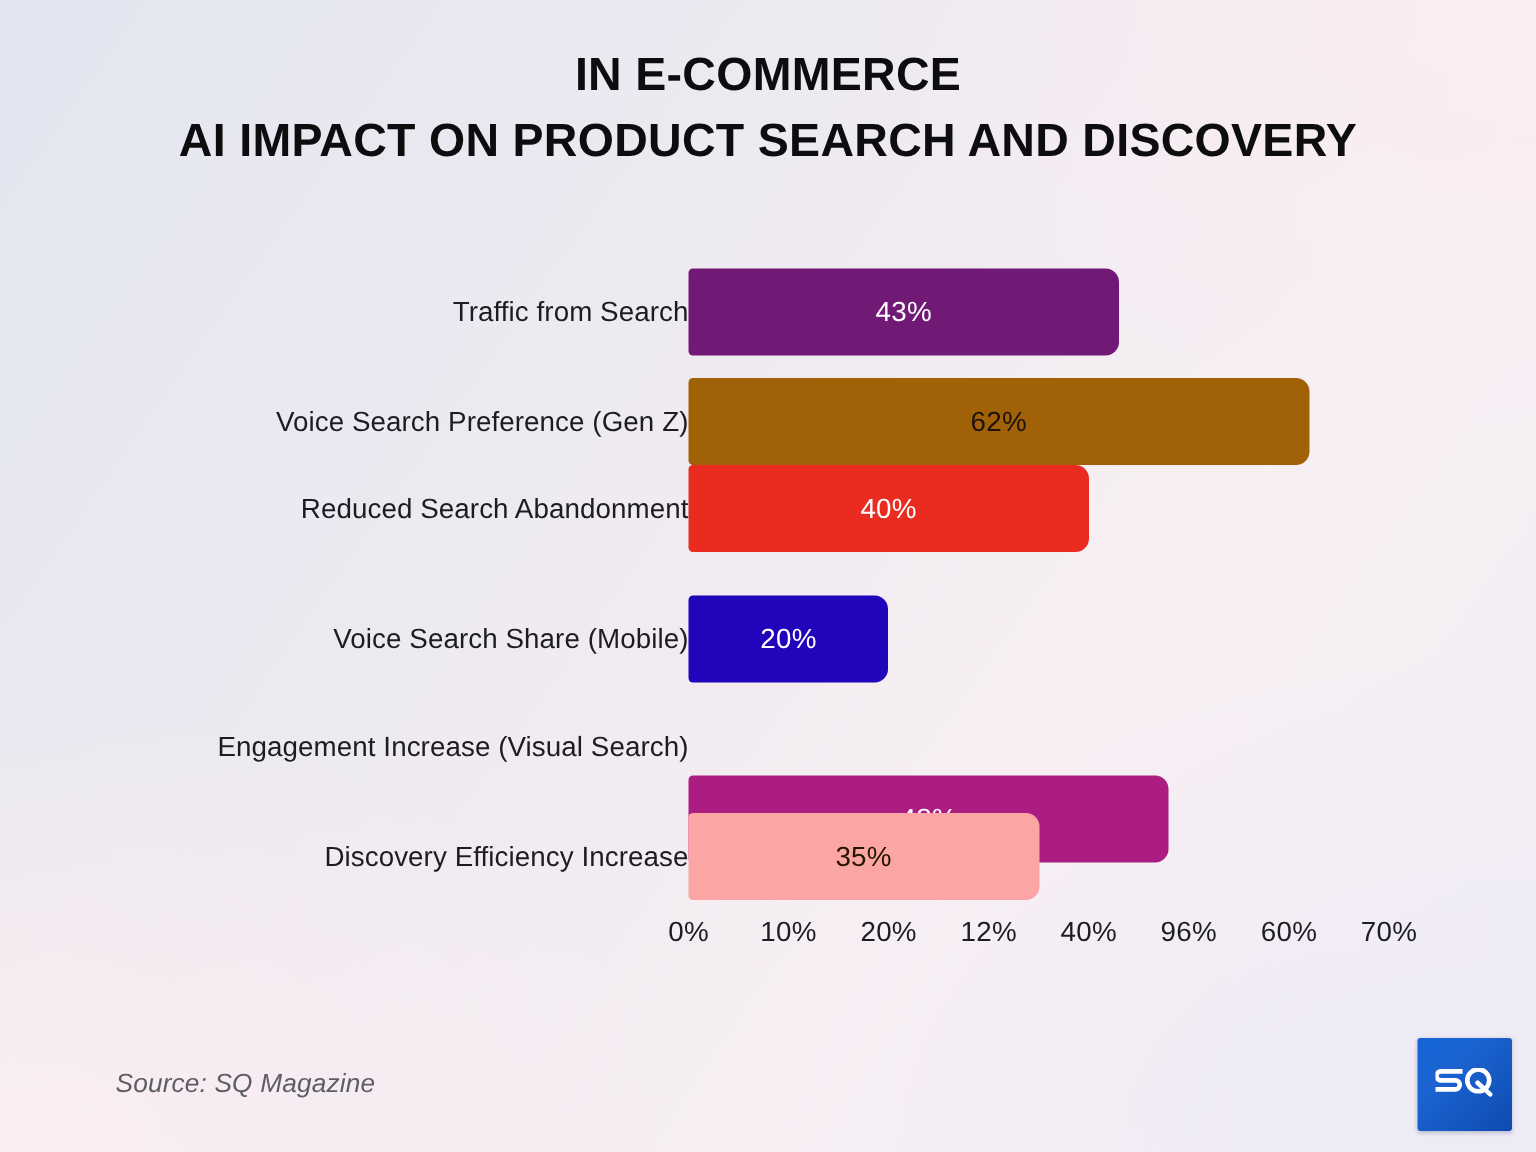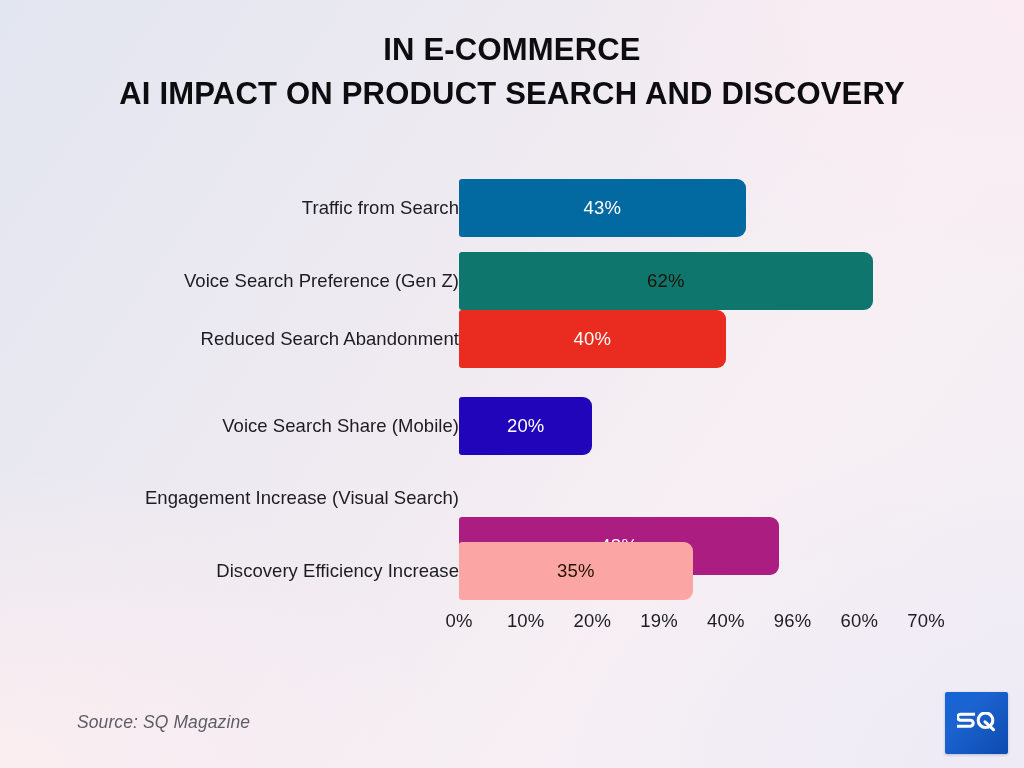--- a/index.html
+++ b/index.html
@@ -135,27 +135,27 @@
 
 <div class="title-block">
   <div class="title-line">IN E-COMMERCE</div>
   <div class="title-line">AI IMPACT ON PRODUCT SEARCH AND DISCOVERY</div>
 </div>
 
 <div class="chart">
   <div class="plot" id="plot">
       <div class="row" style="top: 0px;">
         <div class="cat-label">Traffic from Search</div>
-        <div class="bar" style="width: 286.871px; background: #0369a1;">
+        <div class="bar" style="width: 286.871px; background: #701a75;">
           <span class="bar-value" style="color: rgb(255, 255, 255);">43%</span>
         </div>
       </div>
       <div class="row" style="top: 72.6px;">
         <div class="cat-label">Voice Search Preference (Gen Z)</div>
-        <div class="bar" style="width: 413.629px; background: #0f766e;">
+        <div class="bar" style="width: 413.629px; background: #a16207;">
           <span class="bar-value" style="color: rgb(28, 18, 8);">62%</span>
         </div>
       </div>
       <div class="row" style="top: 131px; padding-left: 10px;">
         <div class="cat-label">Reduced Search Abandonment</div>
         <div class="bar" style="width: 266.857px; background: rgb(234, 44, 32);">
           <span class="bar-value" style="color: rgb(255, 255, 255);">40%</span>
         </div>
       </div>
       <div class="row" style="top: 217.8px;">
@@ -174,21 +174,21 @@
         <div class="cat-label">Discovery Efficiency Increase</div>
         <div class="bar" style="width: 233.5px; background: #fca5a5;">
           <span class="bar-value" style="color: rgb(36, 20, 0);">35%</span>
         </div>
       </div>
     </div>
   <div class="xaxis" id="xaxis">
       <div class="xtick" style="left: 0px;">0%</div>
       <div class="xtick" style="left: 66.7143px;">10%</div>
       <div class="xtick" style="left: 133.429px;">20%</div>
-      <div class="xtick" style="left: 200.143px;">19%</div>
+      <div class="xtick" style="left: 200.143px;">12%</div>
       <div class="xtick" style="left: 266.857px;">40%</div>
       <div class="xtick" style="left: 333.571px;">96%</div>
       <div class="xtick" style="left: 400.286px;">60%</div>
       <div class="xtick" style="left: 467px;">70%</div>
     </div>
 </div>
 
 <div class="source">Source: SQ Magazine</div>
 
 <div class="logo">

